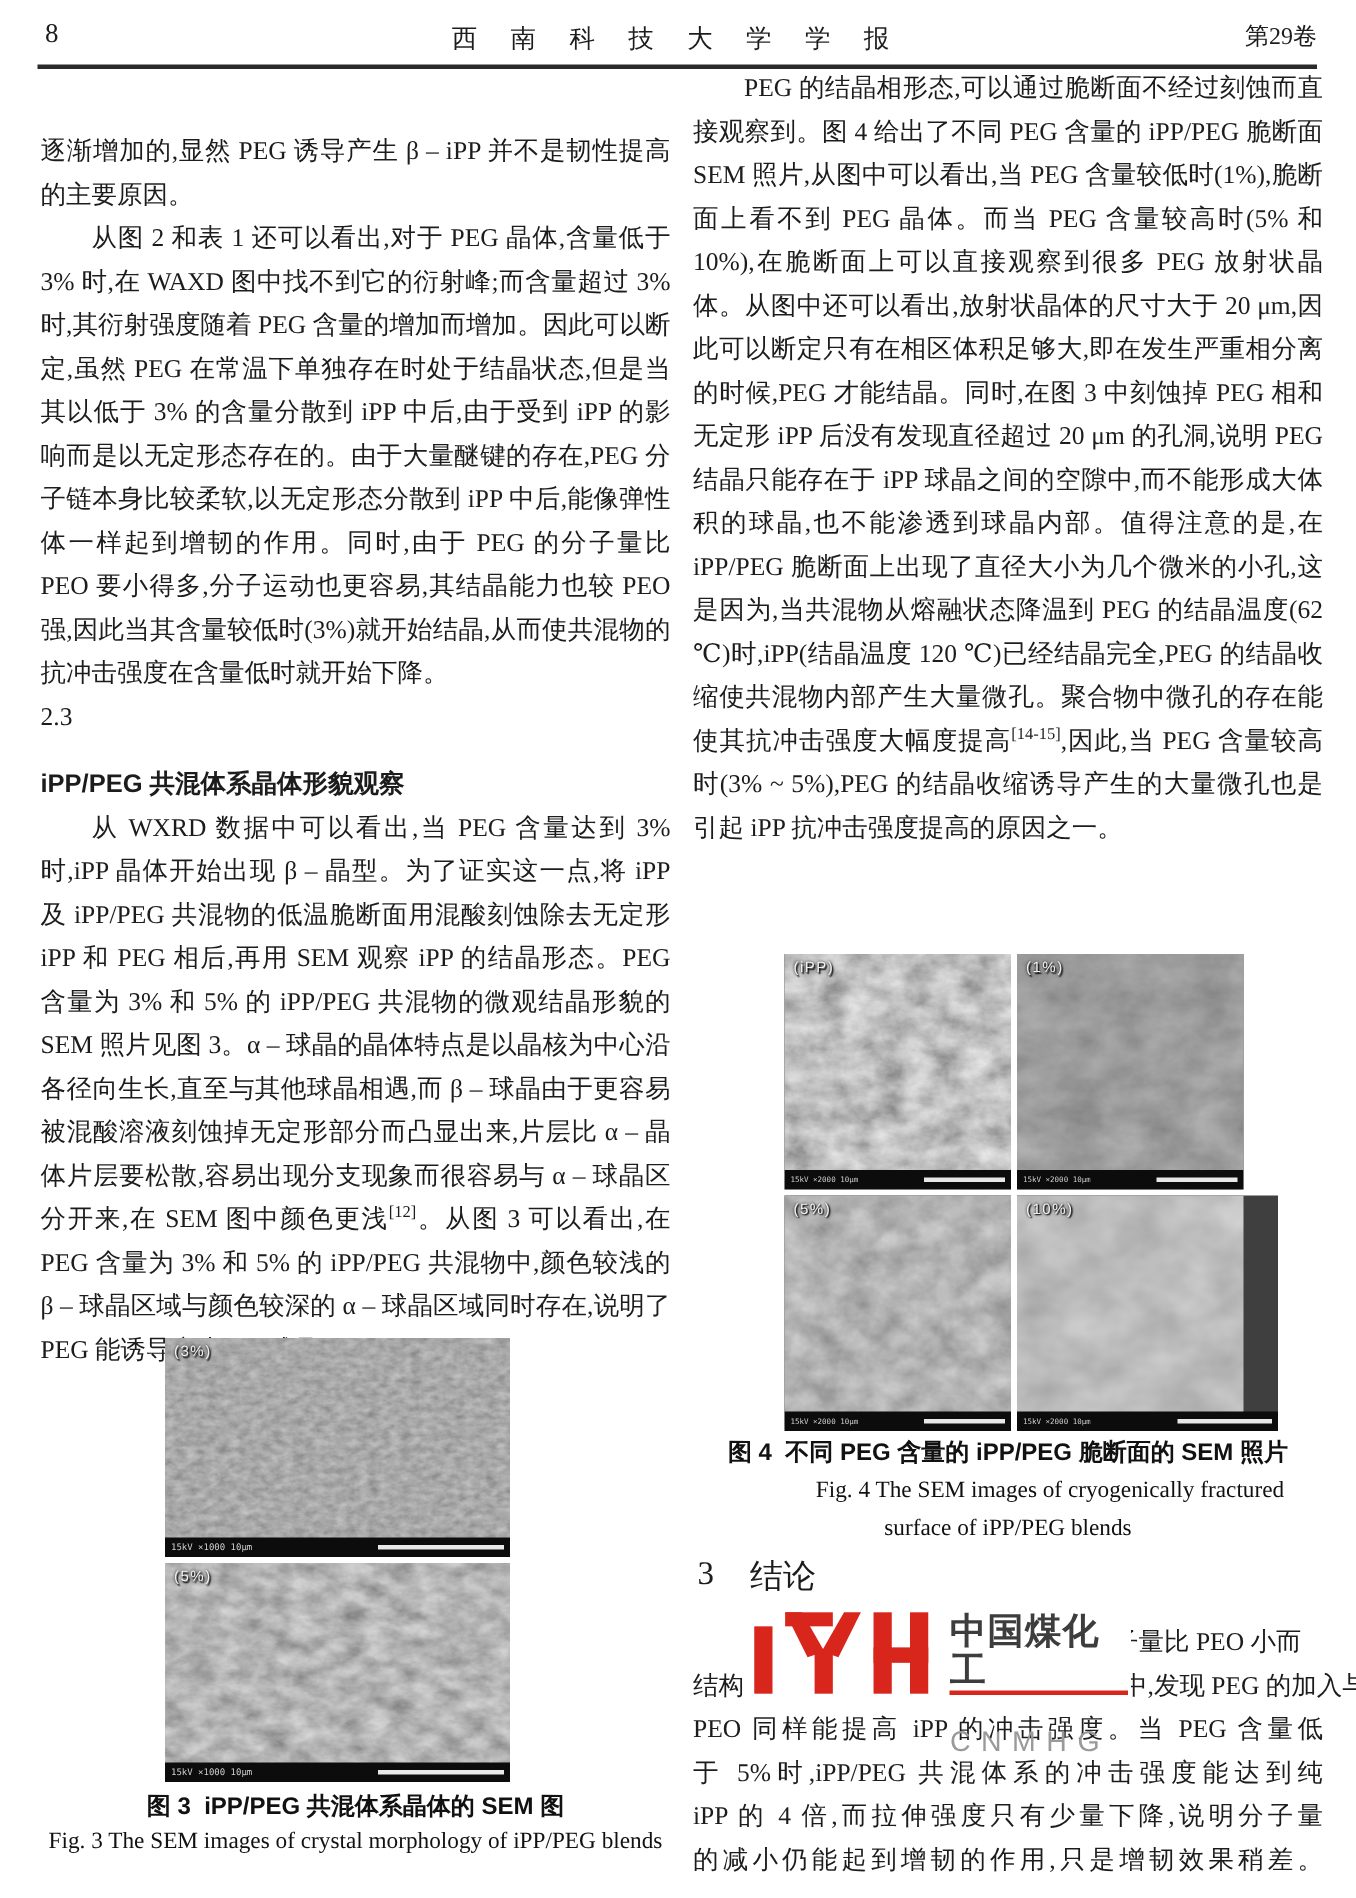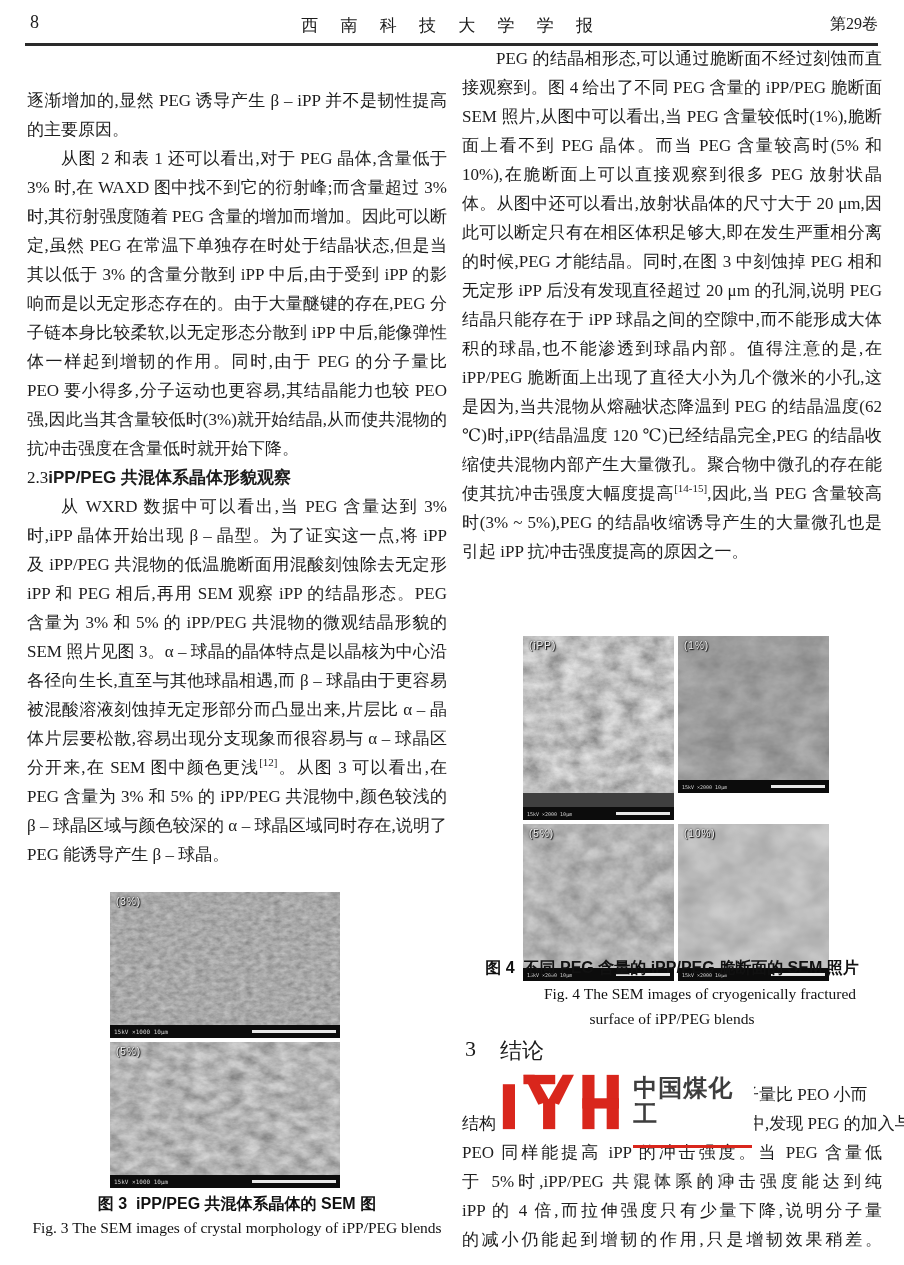--- a/index.html
+++ b/index.html
@@ -15,21 +15,21 @@
   .pg-vol{position:absolute;right:0;top:4px;font-size:16px;}
   .pg-rule{position:absolute;left:25px;top:43px;width:853px;height:2.5px;background:#2a2a2a;}
   
   .col{position:absolute;width:420px;font-size:17px;line-height:29px;text-align:justify;}
   .col p{margin:0;text-indent:2em;}
   .col p.noindent{text-indent:0;}
   .left-col{left:27px;top:54px;height:838px;overflow:hidden;margin-top:32px;}
   .right-col{left:462px;top:44px;height:580px;overflow:hidden;}
   sup{font-size:11px;line-height:0;}
   
-  .sec-head{display:flex;gap:0;text-indent:0;font-size:17px;line-height:29px;margin:0;}
+  .sec-head{display:flex;gap:16px;text-indent:0;font-size:17px;line-height:29px;margin:0;flex-direction:column;}
   .sec-head .num{font-family:"Liberation Serif",serif;}
   .sec-head .ttl{font-family:"Liberation Sans","DejaVu Sans",sans-serif;font-weight:bold;}
   .sec3-head{position:absolute;left:465px;top:1036px;font-size:22px;display:flex;gap:24px;}
   
   .fig{position:absolute;}
   .panel{position:relative;background:#3f3f3f;overflow:hidden;}
   .panel svg{display:block;}
   .panel .plabel{position:absolute;top:4px;left:6px;font-size:10px;color:#f2f2f2;
      font-family:"Liberation Sans",sans-serif;text-shadow:0 0 2px #000,1px 1px 1px #000;letter-spacing:1px;}
   .scalebar{position:absolute;left:0;bottom:0;width:100%;height:13px;background:#0c0c0c;
@@ -42,21 +42,21 @@
   
   .conclusion{position:absolute;left:462px;top:1080px;width:420px;font-size:17px;line-height:29px;}
   .cl{position:relative;height:29px;white-space:nowrap;}
   .cl.just{white-space:normal;text-align:justify;text-align-last:justify;}
   .cl .frag2{position:absolute;top:0;}
   
   .watermark{position:absolute;left:498px;top:1071px;width:252px;height:64px;background:#ffffff;
      display:flex;align-items:flex-start;gap:6px;padding:2px 2px;}
   .wm-text{display:flex;flex-direction:column;padding-top:2px;}
   .wm-title{font-family:"Liberation Sans","DejaVu Sans",sans-serif;font-weight:bold;font-size:24px;
-     color:#3d3d3d;line-height:26px;border-bottom:3px solid #d9261c;padding-bottom:18px;letter-spacing:1px;}
+     color:#3d3d3d;line-height:26px;border-bottom:3px solid #d9261c;padding-bottom:0;letter-spacing:1px;}
   .wm-sub{font-family:"Liberation Sans","DejaVu Sans",sans-serif;font-size:19px;color:#9a9a9a;
      letter-spacing:7px;line-height:24px;padding-top:20px;}
 </style>
 </head>
 <body>
 
 <div class="pg-header">
   <span class="pg-num">8</span>
   <span class="pg-title">西 南 科 技 大 学 学 报</span>
   <span class="pg-vol">第29卷</span>
@@ -119,21 +119,21 @@
   <span>图 3</span>&nbsp;&nbsp;<span>iPP/PEG 共混体系晶体的 SEM 图</span>
 </div>
 <div class="caption-en" style="left:17px;top:1219px;width:440px;">Fig. 3   The SEM images of crystal morphology of iPP/PEG blends</div>
 
 <div class="col right-col">
   <p><span>PEG 的结晶相形态,可以通过脆断面不经过刻蚀而直接观察到。图 4 给出了不同 PEG 含量的 iPP/PEG 脆断面 SEM 照片,从图中可以看出,当 PEG 含量较低时(1%),脆断面上看不到 PEG 晶体。而当 PEG 含量较高时(5% 和 10%),在脆断面上可以直接观察到很多 PEG 放射状晶体。从图中还可以看出,放射状晶体的尺寸大于 20 μm,因此可以断定只有在相区体积足够大,即在发生严重相分离的时候,PEG 才能结晶。同时,在图 3 中刻蚀掉 PEG 相和无定形 iPP 后没有发现直径超过 20 μm 的孔洞,说明 PEG 结晶只能存在于 iPP 球晶之间的空隙中,而不能形成大体积的球晶,也不能渗透到球晶内部。值得注意的是,在 iPP/PEG 脆断面上出现了直径大小为几个微米的小孔,这是因为,当共混物从熔融状态降温到 PEG 的结晶温度(62 ℃)时,iPP(结晶温度 120 ℃)已经结晶完全,PEG 的结晶收缩使共混物内部产生大量微孔。聚合物中微孔的存在能使其抗冲击强度大幅度提高</span><sup>[14-15]</sup><span>,因此,当 PEG 含量较高时(3% ~ 5%),PEG 的结晶收缩诱导产生的大量微孔也是引起 iPP 抗冲击强度提高的原因之一。</span></p>
 </div>
 
 <div class="fig" style="left:523px;top:636px;width:306px;">
   <div style="display:grid;grid-template-columns:151px 151px;grid-gap:4px;">
-    <div class="panel" style="width:151px;height:184px;">
+    <div class="panel" style="width:151px;height:157px;">
       <svg width="151" height="157">
         <filter id="f4a">
             <feTurbulence type="fractalNoise" baseFrequency="0.05 0.07" numOctaves="5" seed="5"></feTurbulence>
             <feColorMatrix type="saturate" values="0"></feColorMatrix>
             <feComponentTransfer>
               <feFuncR type="linear" slope="0.95" intercept="0.05"></feFuncR>
               <feFuncG type="linear" slope="0.95" intercept="0.05"></feFuncG>
               <feFuncB type="linear" slope="0.95" intercept="0.05"></feFuncB>
               <feFuncA type="linear" slope="0" intercept="1"></feFuncA>
             </feComponentTransfer>
@@ -179,21 +179,21 @@
             </feComponentTransfer>
           </filter>
         <rect width="151" height="157" filter="url(#f4c)"></rect>
       </svg>
       <span class="plabel">(5%)</span>
       <div class="scalebar">
         <span class="stext" style="font-size:5px;">15kV ×2000 10μm</span>
         <span class="sbar"></span>
       </div>
     </div>
-    <div class="panel" style="width:151px;height:157px;">
+    <div class="panel" style="width:174px;height:157px;">
       <svg width="151" height="157">
         <filter id="f4d">
             <feTurbulence type="fractalNoise" baseFrequency="0.03 0.04" numOctaves="3" seed="29"></feTurbulence>
             <feColorMatrix type="saturate" values="0"></feColorMatrix>
             <feComponentTransfer>
               <feFuncR type="linear" slope="0.4" intercept="0.3"></feFuncR>
               <feFuncG type="linear" slope="0.4" intercept="0.3"></feFuncG>
               <feFuncB type="linear" slope="0.4" intercept="0.3"></feFuncB>
               <feFuncA type="linear" slope="0" intercept="1"></feFuncA>
             </feComponentTransfer>

